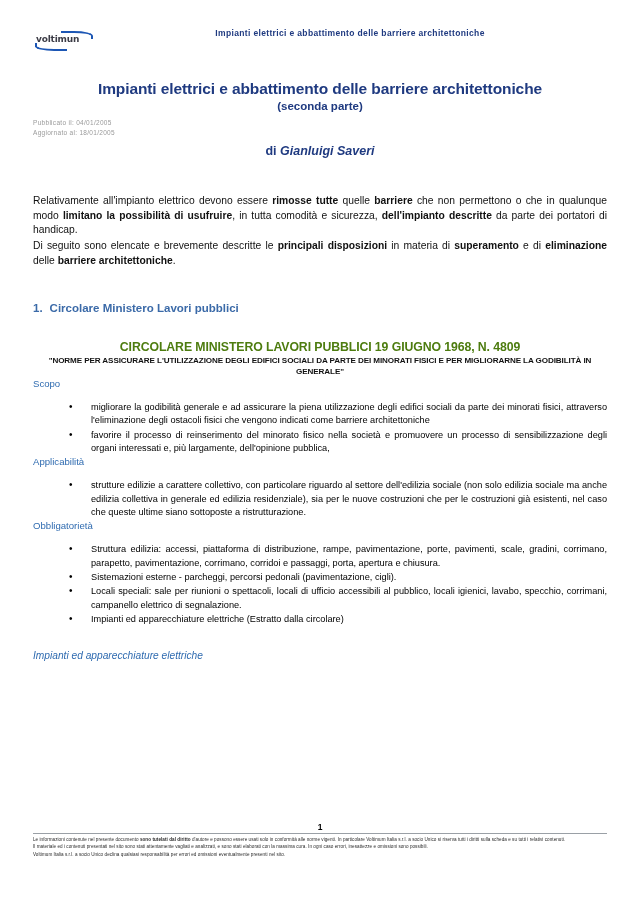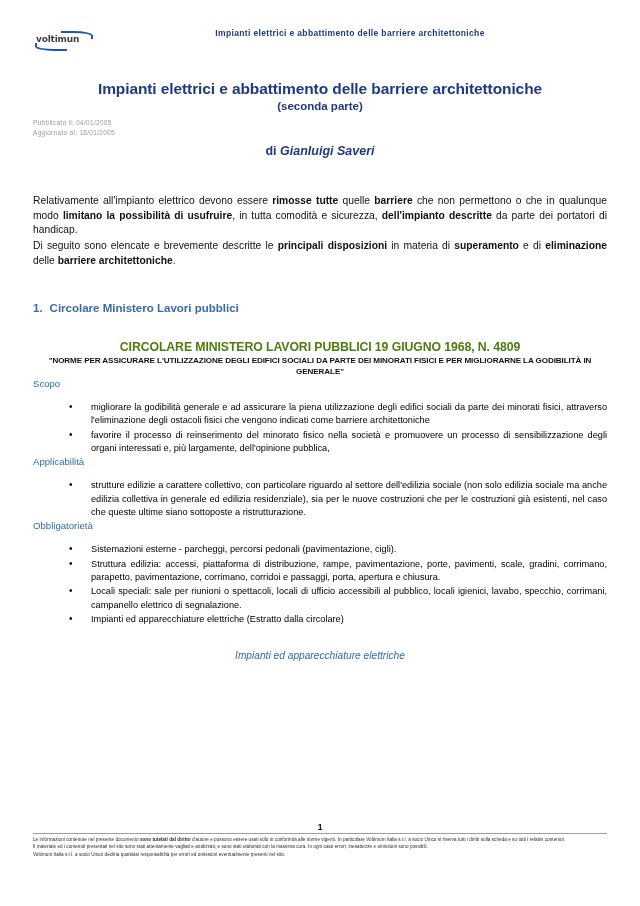--- a/index.html
+++ b/index.html
@@ -181,21 +181,20 @@
     font-size: 9.4px;
     line-height: 1.5;
     text-align: justify;
   }
 
   .italic-blue {
     margin-top: 24px;
     font-size: 10.2px;
     font-style: italic;
     color: #2f6bb0;
-    text-align: center;
   }
 
   
   .page-number {
     position: absolute;
     left: 0;
     right: 0;
     top: 822px;
     text-align: center;
     font-size: 8.5px;
@@ -268,22 +267,22 @@
   </ul>
 
   <div class="sub-head">Applicabilità</div>
   <ul class="bullets">
     <li>strutture edilizie a carattere collettivo, con particolare riguardo al settore dell'edilizia sociale (non solo edilizia sociale ma anche edilizia collettiva in generale ed edilizia residenziale), sia per le nuove costruzioni che per le costruzioni già esistenti, nel caso che queste ultime siano sottoposte a ristrutturazione.</li>
   </ul>
 
   <div class="sub-head">Obbligatorietà</div>
 
   <ul class="bullets">
+    <li>Struttura edilizia: accessi, piattaforma di distribuzione, rampe, pavimentazione, porte, pavimenti, scale, gradini, corrimano, parapetto, pavimentazione, corrimano, corridoi e passaggi, porta, apertura e chiusura.</li>
     <li>Sistemazioni esterne - parcheggi, percorsi pedonali (pavimentazione, cigli).</li>
-    <li>Struttura edilizia: accessi, piattaforma di distribuzione, rampe, pavimentazione, porte, pavimenti, scale, gradini, corrimano, parapetto, pavimentazione, corrimano, corridoi e passaggi, porta, apertura e chiusura.</li>
     <li>Locali speciali: sale per riunioni o spettacoli, locali di ufficio accessibili al pubblico, locali igienici, lavabo, specchio, corrimani, campanello elettrico di segnalazione.</li>
     <li>Impianti ed apparecchiature elettriche (Estratto dalla circolare)</li>
   </ul>
 
   <div class="italic-blue">Impianti ed apparecchiature elettriche</div>
 
   <div class="page-number">1</div>
   <div class="footer-rule"></div>
   <div class="footer-legal">
     <p><span>Le informazioni contenute nel presente documento </span><b>sono tutelati dal diritto</b><span> d'autore e possono essere usati solo in conformità alle norme vigenti. In particolare Voltimum Italia s.r.l. a socio Unico si riserva tutti i diritti sulla scheda e su tutti i relativi contenuti.</span></p>

